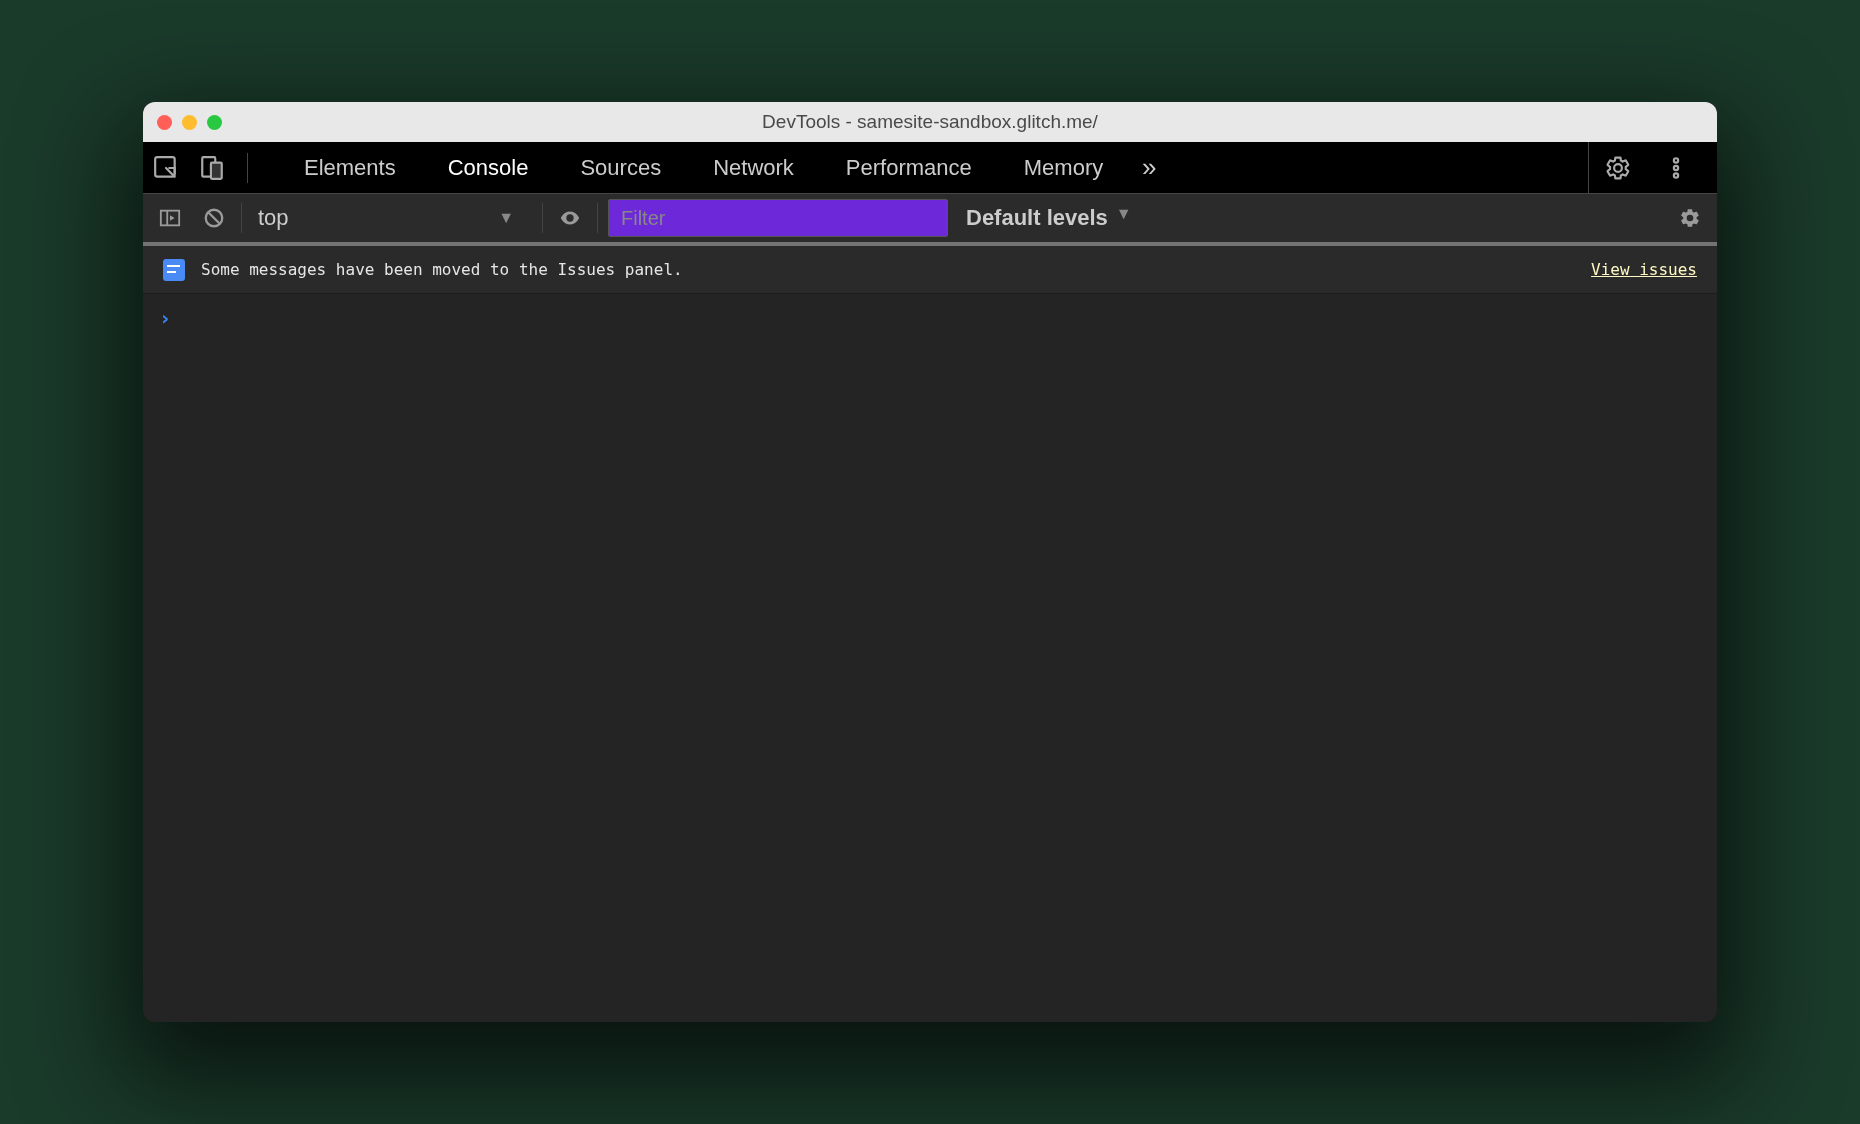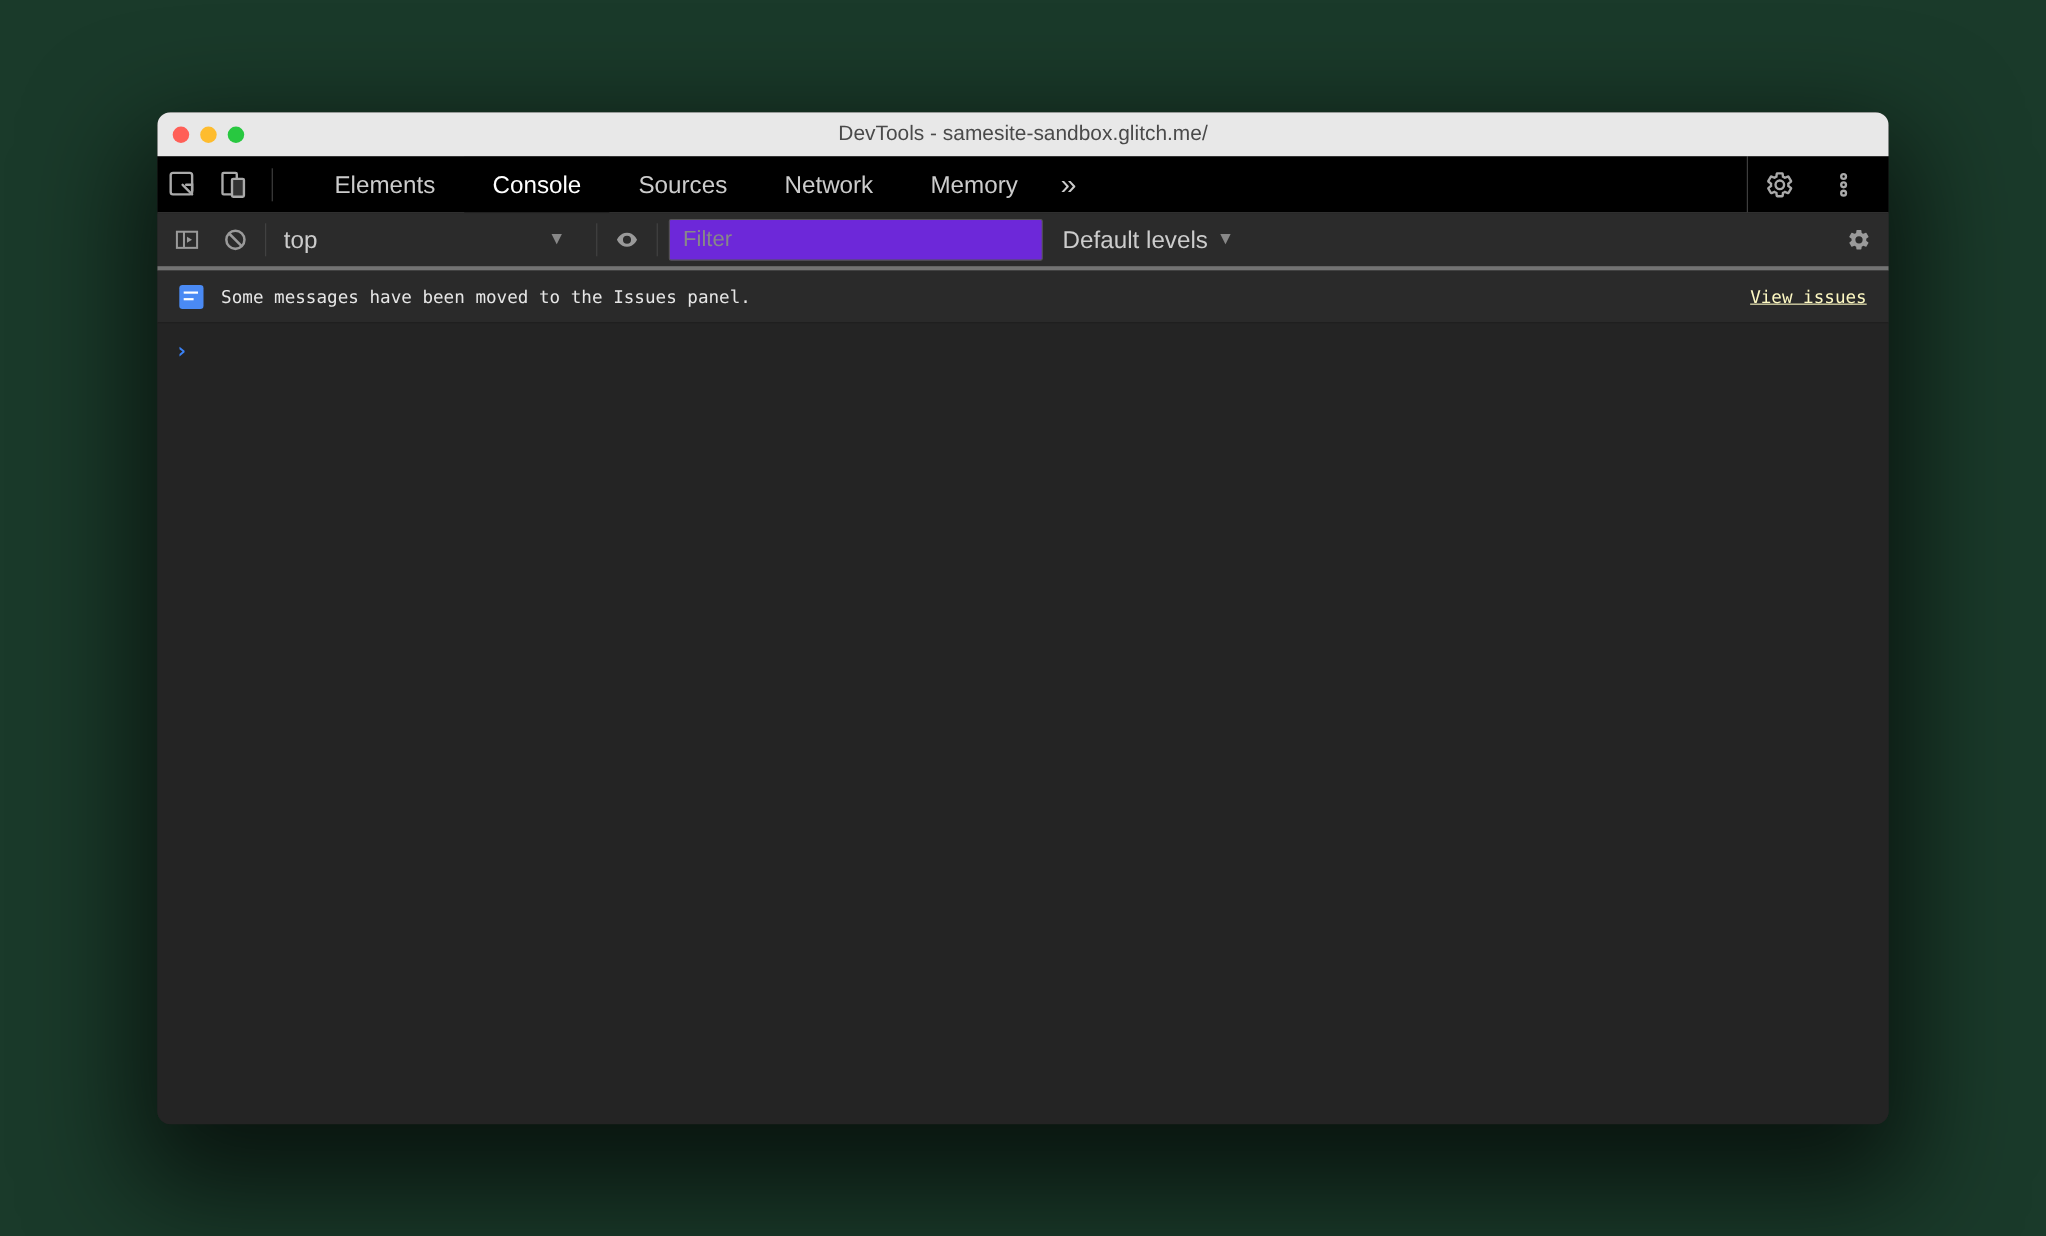--- a/index.html
+++ b/index.html
@@ -76,22 +76,22 @@
     min-width:280px;justify-content:space-between;
   }
   .context-select .tri{font-size:16px;color:#888;}
   .filter-input{
     background:#6d28d9;border:1px solid #555;
     height:38px;width:340px;color:#ccc;font-size:20px;
     padding:0 12px;border-radius:2px;
   }
   .filter-input::placeholder{color:#888;}
   .levels{
-    color:#ccc;font-size:22px;display:flex;align-items:center;gap:8px;
-    cursor:pointer;margin-left:8px;
+    color:#ccc;font-size:22px;display:flex;gap:8px;
+    cursor:pointer;margin-left:8px;font-weight:bold;
   }
   .levels .tri{font-size:16px;color:#888;}
   .toolbar2 .right{margin-left:auto;}
   
   .issues-banner{
     height:48px;background:#2a2a2a;
     display:flex;align-items:center;
     padding:0 20px;color:#e6e6e6;
     font-family:Menlo,Consolas,monospace;font-size:16px;
     border-bottom:1px solid #1c1c1c;
@@ -143,20 +143,21 @@
           <rect x="3" y="2" width="12" height="18" rx="1"></rect>
           <rect x="11" y="7" width="10" height="15" rx="1" fill="#333"></rect>
         </svg>
     </div>
     <div class="sep" style="margin:0 12px;"></div>
     <div class="tabs">
       <div class="tab">Elements</div>
       <div class="tab active">Console</div>
       <div class="tab">Sources</div>
       <div class="tab">Network</div>
+      <div class="tab">Performance</div>
       <div class="tab">Memory</div>
       <div class="more-tabs">»</div>
     </div>
     <div class="tabbar-right">
       <div class="iconbtn">
         <svg viewBox="0 0 24 24" fill="#aaa" stroke="none">
             <path d="M19.14,12.94a7,7,0,0,0,.05-.94,7,7,0,0,0-.05-.94l2.11-1.65a.5.5,0,0,0,.12-.64l-2-3.46a.5.5,0,0,0-.61-.22l-2.49,1a7,7,0,0,0-1.63-.94L14.4,2.81A.5.5,0,0,0,13.91,2.4H9.91a.5.5,0,0,0-.49.41L9.17,5.15a7,7,0,0,0-1.63.94l-2.49-1a.5.5,0,0,0-.61.22l-2,3.46a.5.5,0,0,0,.12.64L4.67,11.06a7,7,0,0,0-.05.94,7,7,0,0,0,.05.94L2.56,14.59a.5.5,0,0,0-.12.64l2,3.46a.5.5,0,0,0,.61.22l2.49-1a7,7,0,0,0,1.63.94l.25,2.34a.5.5,0,0,0,.49.41h4a.5.5,0,0,0,.49-.41l.25-2.34a7,7,0,0,0,1.63-.94l2.49,1a.5.5,0,0,0,.61-.22l2-3.46a.5.5,0,0,0-.12-.64ZM12,15.6A3.6,3.6,0,1,1,15.6,12,3.6,3.6,0,0,1,12,15.6Z"></path>
           </svg>
       </div>
       <div class="iconbtn">

